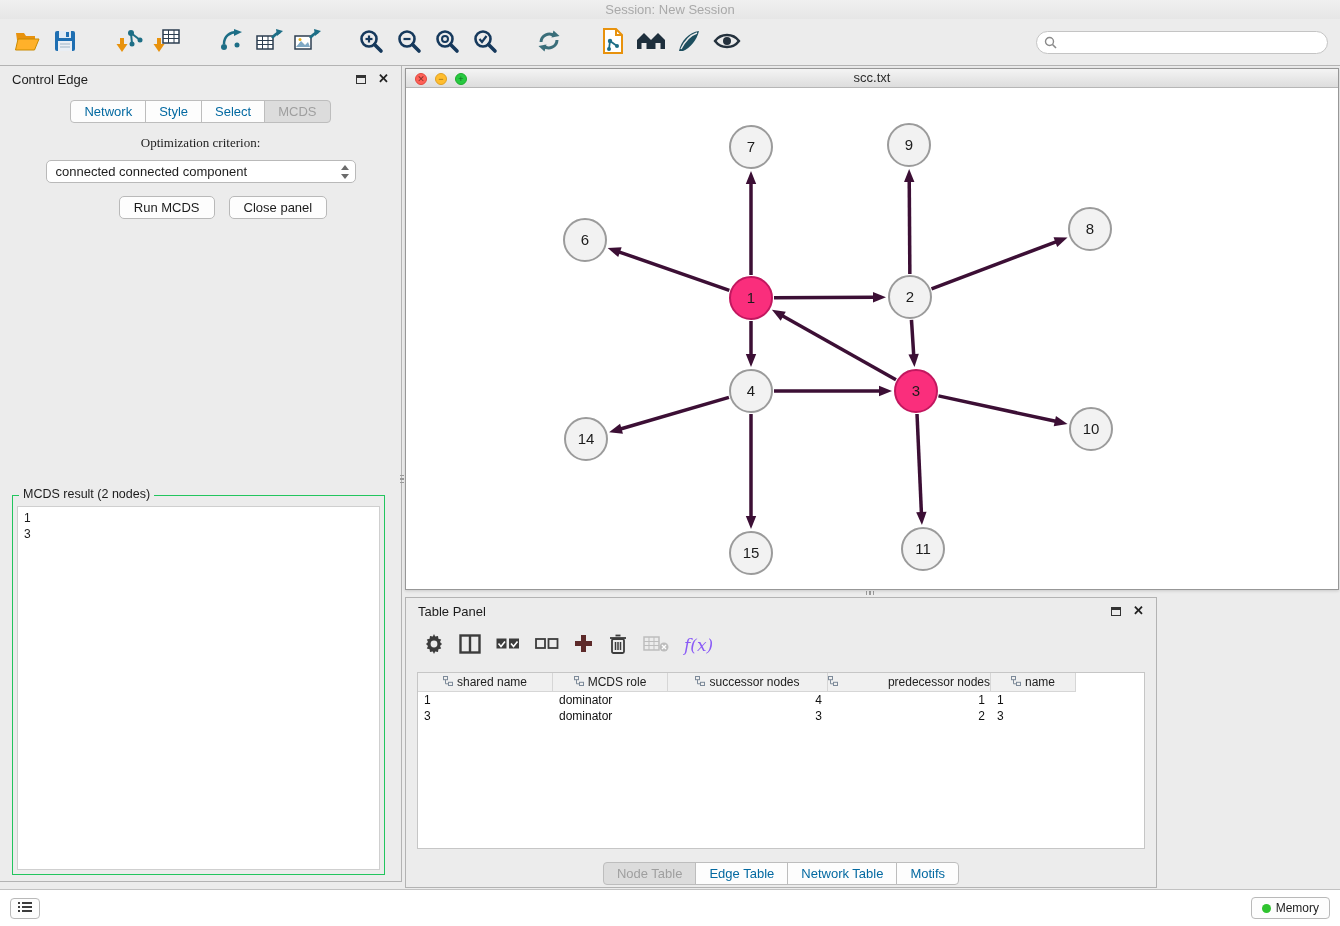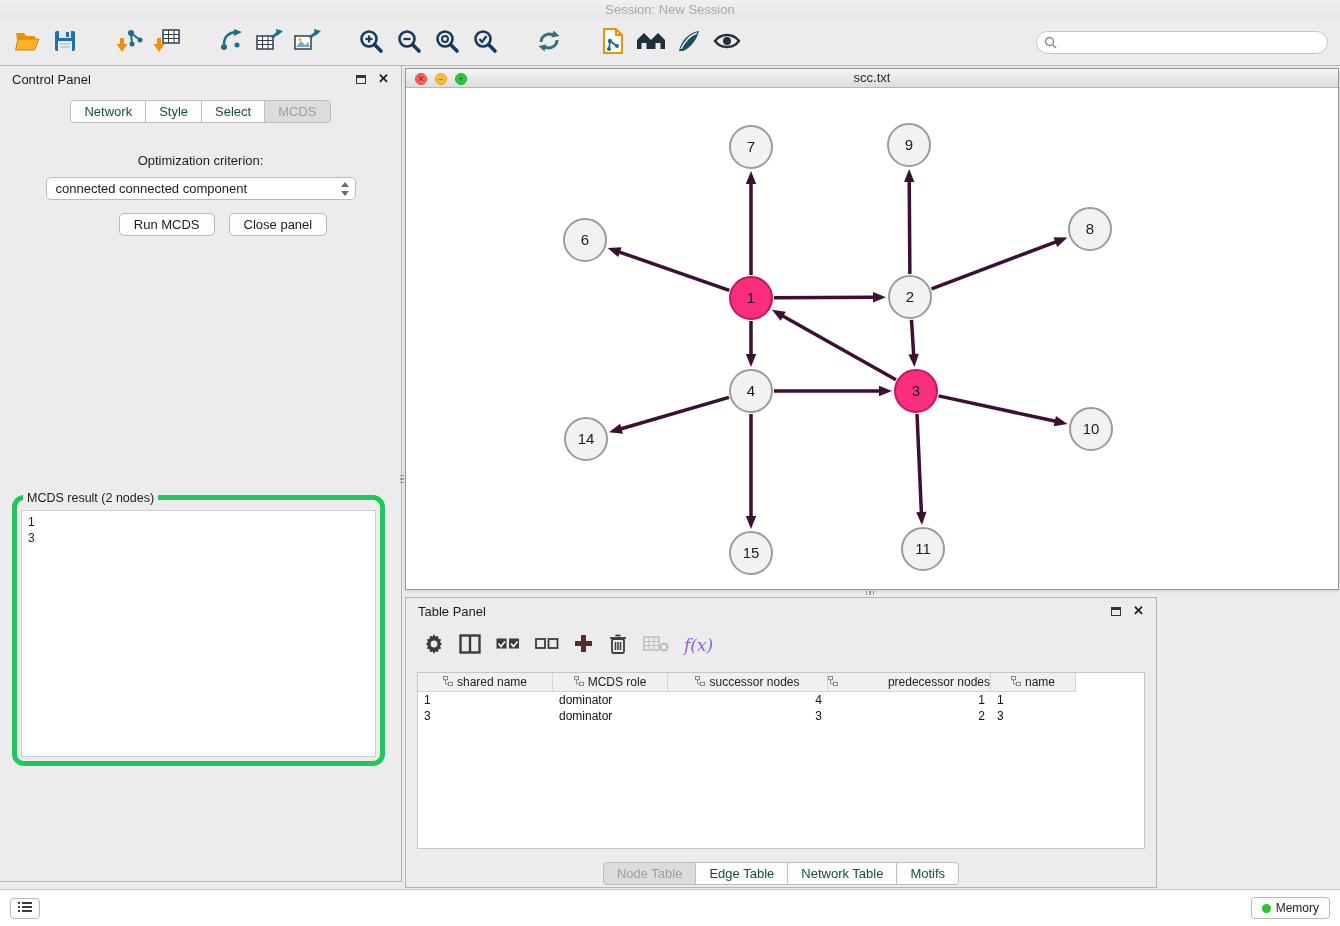--- a/index.html
+++ b/index.html
@@ -23,36 +23,36 @@
   .control-panel { position:absolute; left:0; top:66px; width:402px; bottom:44px;
     background:#ececec; border-right:1px solid #b3b3b3; border-bottom:1px solid #b3b3b3; }
   .panel-head { height:26px; display:flex; align-items:center; padding:0 12px; }
   .panel-title { font-size:13px; color:#1c1c1c; }
   .panel-head-icons { margin-left:auto; display:flex; gap:12px; align-items:center; }
   .float-ic { width:10px; height:9px; border:1.5px solid #333; border-top-width:3px; display:inline-block; }
   .close-ic { font-size:13px; font-weight:bold; color:#222; line-height:10px; }
 
   .seg-tabs { display:flex; justify-content:center; margin-top:8px; }
   .seg-tab { padding:3px 13px; font-size:13px; background:#fdfdfd; border:1px solid #bdbdbd;
-    margin-left:-1px; color:#14532d; }
+    margin-left:-1px; color:#0369a1; }
   .seg-tab:first-child { border-radius:4px 0 0 4px; margin-left:0; }
   .seg-tab:last-child { border-radius:0 4px 4px 0; }
   .seg-tab.active { background:#dcdcdc; color:#9f9f9f; }
 
-  .opt-label { text-align:center; margin-top:30px; font-size:13px; }
+  .opt-label { text-align:center; margin-top:12px; font-size:13px;font-family:Liberation Serif, serif; }
   .dropdown { position:relative; margin:9px auto 0 auto; width:310px; height:23px; background:#fff;
     border:1px solid #b9b9b9; border-radius:5px; display:flex; align-items:center;
     padding:0 24px 0 9px; font-size:13px; }
   .dd-arrows { position:absolute; right:5px; top:3px; }
   .btn-row { display:flex; justify-content:center; gap:14px; margin-top:13px;margin-left:45px; }
   .push-btn { height:23px; padding:0 14px; background:#fdfdfd; border:1px solid #b9b9b9;
     border-radius:5px; font-size:13px; display:flex; align-items:center; }
 
-  .groupbox { position:absolute; left:12px; top:429px; width:373px; height:271px;
-    border:5px solid #22c55e; border-radius:12px; }
+  .groupbox { position:absolute; left:12px; top:429px; width:373px; height:380px;
+    border:1px solid #22c55e; border-radius:0; }
   .groupbox-legend { position:absolute; top:-9px; left:6px; background:#ececec; padding:0 4px; font-size:12.5px; }
   .result-area { position:absolute; left:4px; right:4px; top:10px; bottom:4px; background:#fff;
     border:1px solid #cfcfcf; padding:3px 6px; font-size:12px; line-height:16px; overflow:hidden; }
 
   
   .net-window { position:absolute; left:405px; top:68px; width:934px; height:522px;
     border:1px solid #979797; background:#fff; box-shadow:0 1px 3px rgba(0,0,0,0.15); }
   .net-titlebar { height:19px; background:linear-gradient(#f4f4f4,#dddddd); border-bottom:1px solid #b6b6b6;
     position:relative; text-align:center; font-size:13px; line-height:18px; color:#2c2c2c; }
   .tl { position:absolute; top:3.5px; width:12px; height:12px; border-radius:50%;
@@ -280,21 +280,21 @@
           <circle cx="5.5" cy="5.5" r="4" fill="none" stroke="#8a8a8a" stroke-width="1.4"></circle>
           <line x1="8.5" y1="8.5" x2="12" y2="12" stroke="#8a8a8a" stroke-width="1.6"></line>
         </svg>
     </span>
     <input class="search-input" type="text" style="">
   </div>
 </div>
 
 <div class="control-panel">
   <div class="panel-head">
-    <span class="panel-title">Control Panel</span>
+    <span class="panel-title">Control Edge</span>
     <span class="panel-head-icons">
       <span class="float-ic"></span>
       <span class="close-ic">✕</span>
     </span>
   </div>
 
   <div class="seg-tabs">
     <span class="seg-tab">Network</span>
     <span class="seg-tab">Style</span>
     <span class="seg-tab">Select</span>

